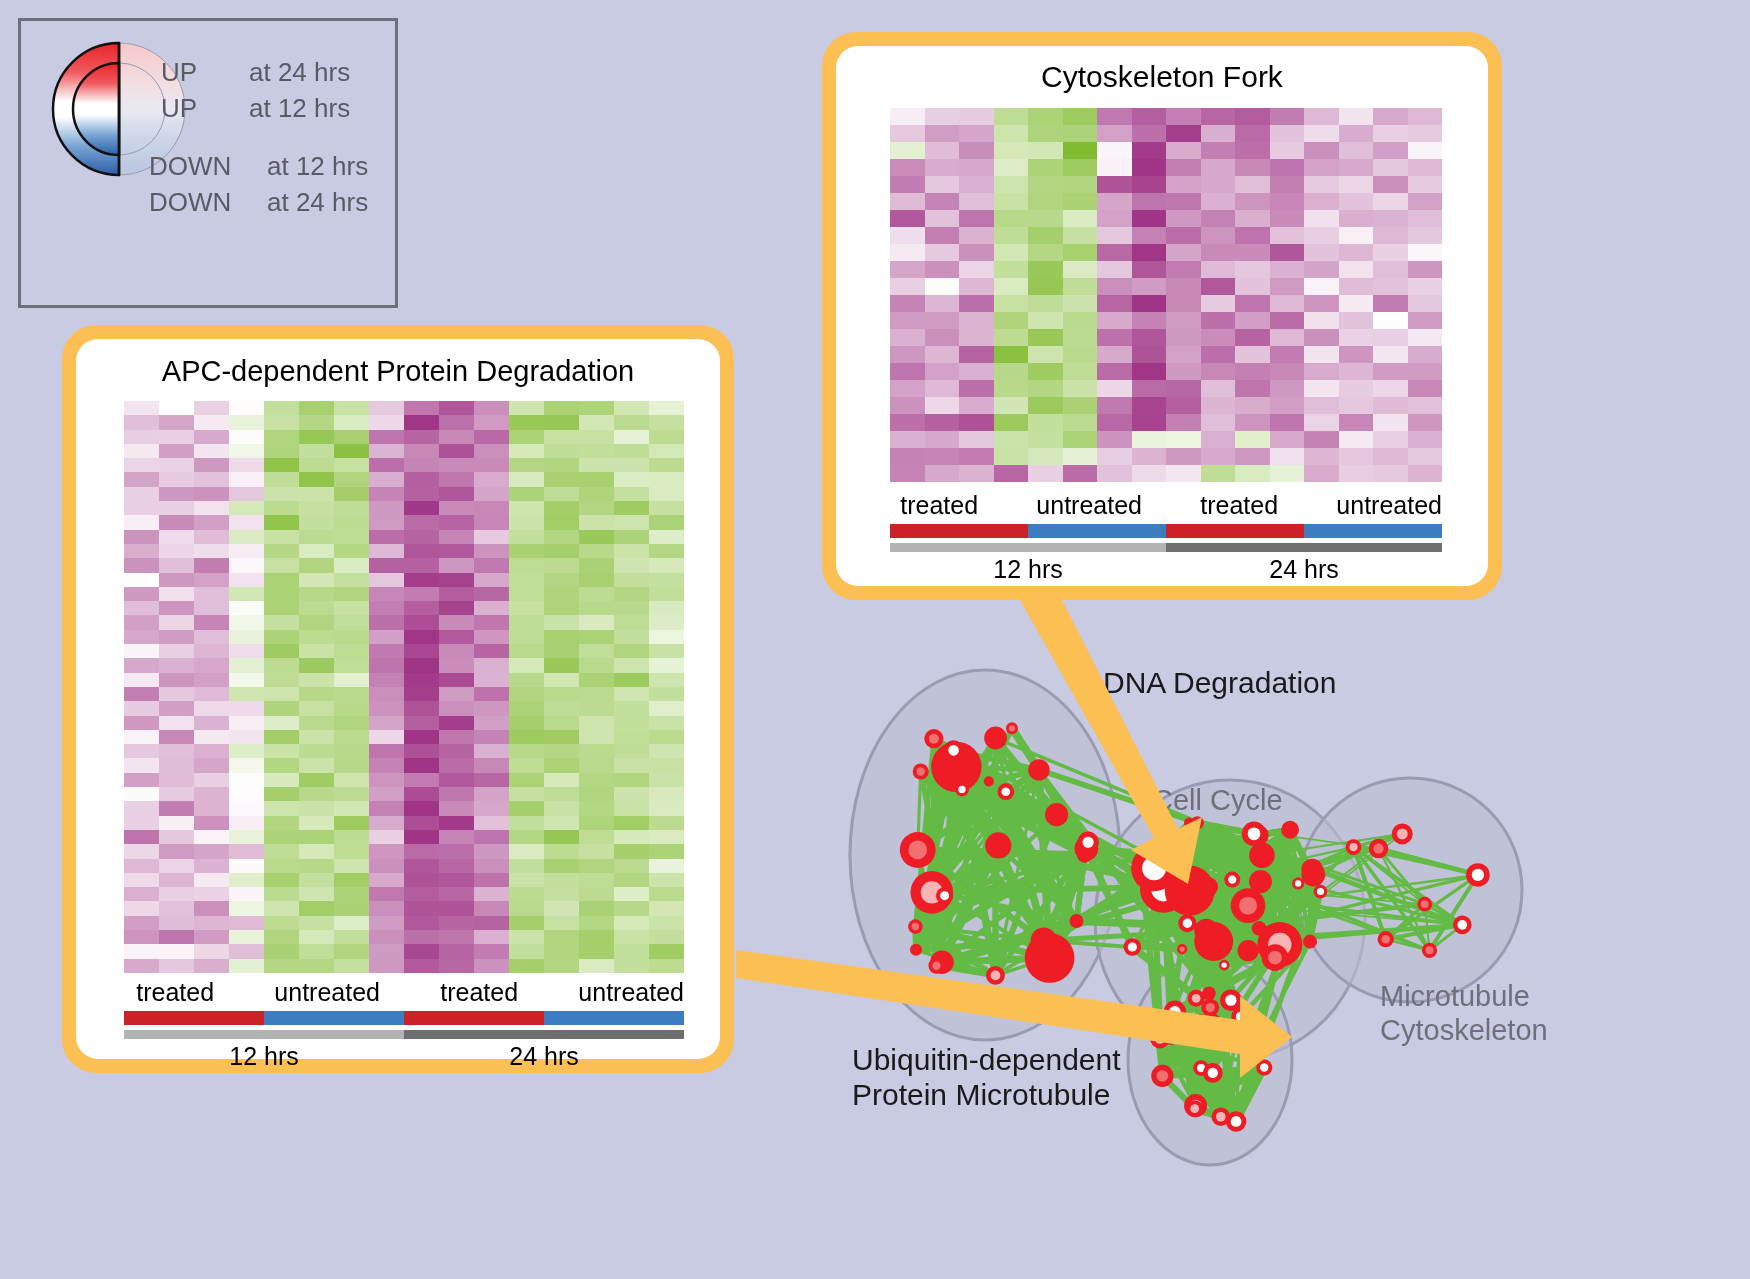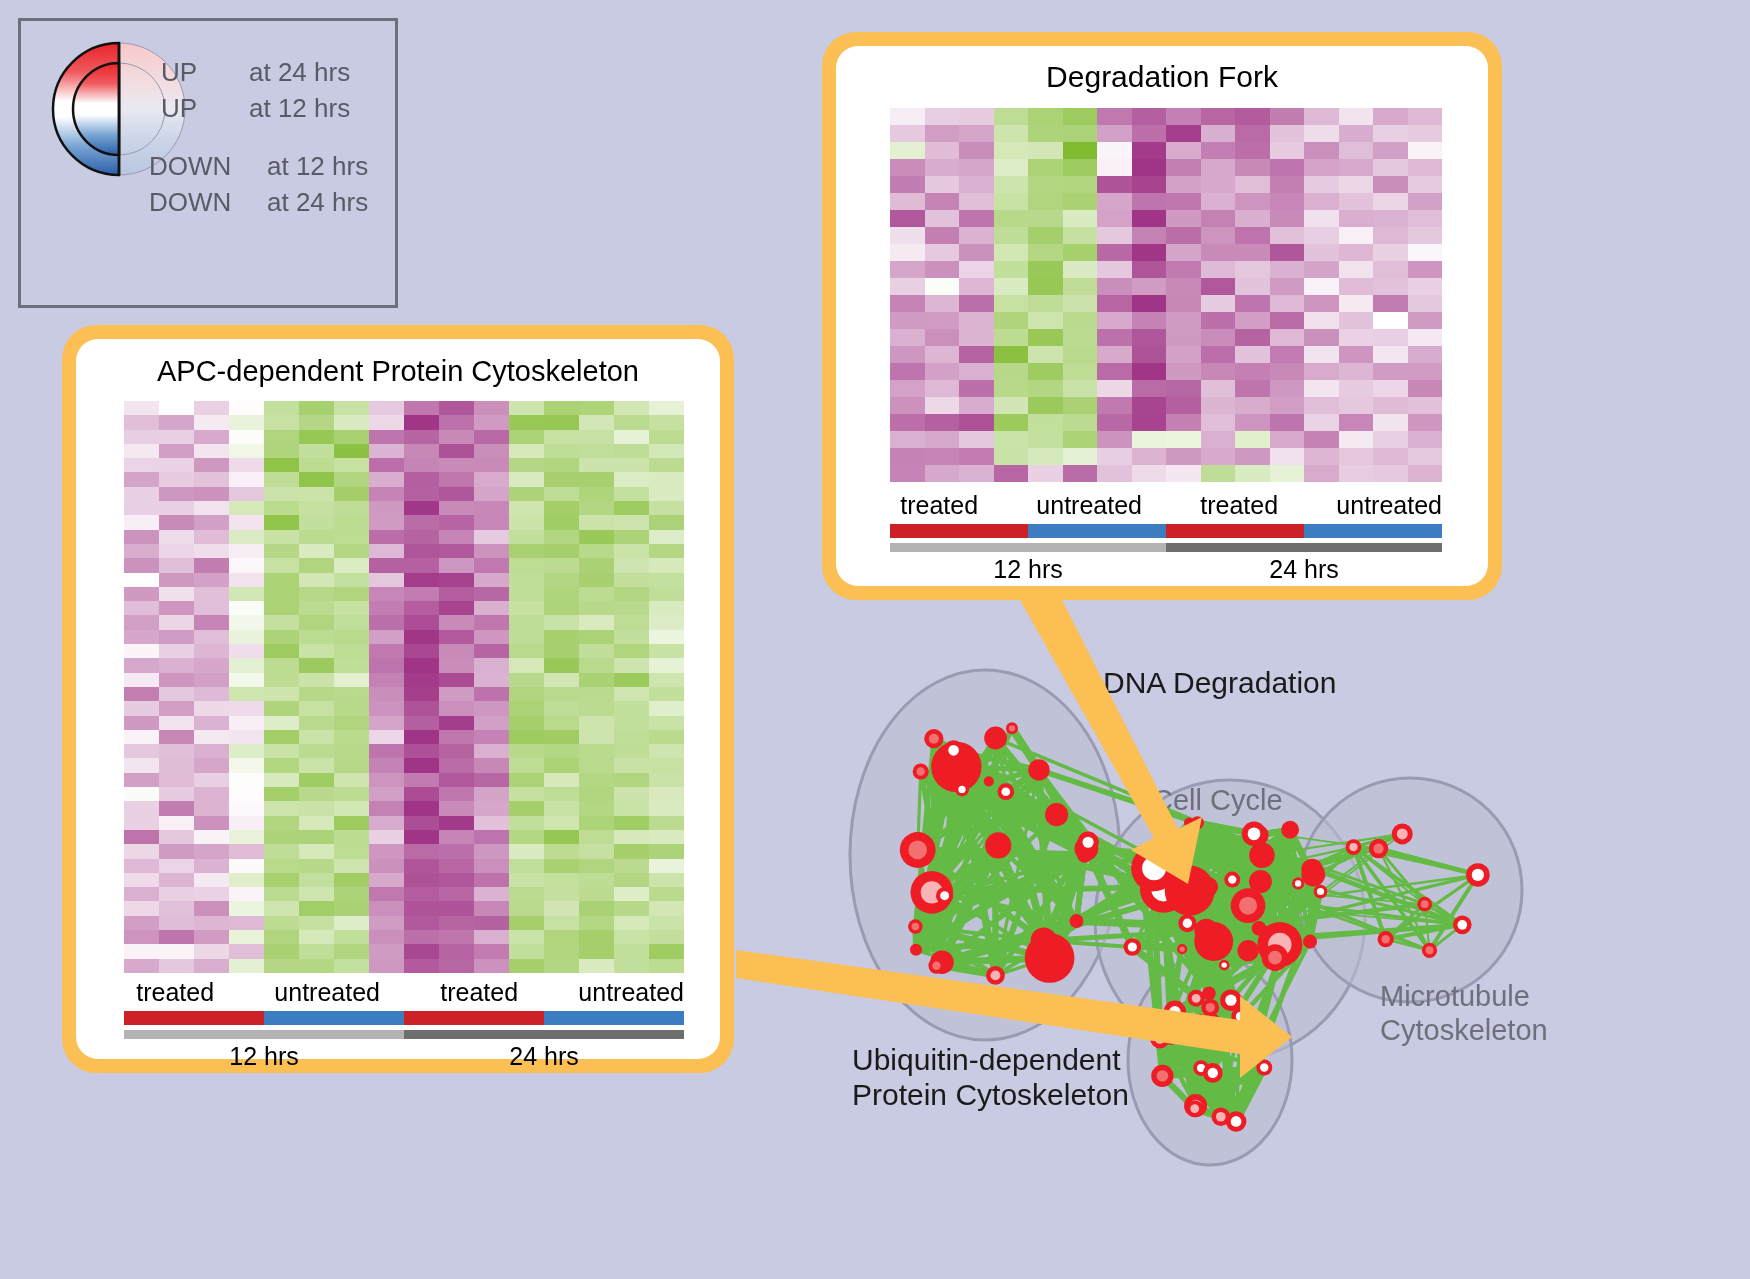--- a/index.html
+++ b/index.html
@@ -119,21 +119,21 @@
     <span class="key-word" style="left:128px;top:166px;">DOWN</span>
     <span class="key-row" style="left:246px;top:166px;">at 24 hrs</span>
 
     <div id="key-footer">
     </div>
   </div>
 
 
   <div class="ypanel" id="panel-rf">
     <div class="inner">
-      <div class="panel-title">Degradation Fork</div>
+      <div class="panel-title">Cytoskeleton Fork</div>
       <div class="hm-wrap" style="left:54px;right:46px;top:62px;">
         <div class="heatmap" id="hm-rf" style="grid-template-columns: repeat(16, 1fr);">
             <div style="height: 17px; background: rgb(247, 238, 245);"></div>
             <div style="height: 17px; background: rgb(232, 206, 226);"></div>
             <div style="height: 17px; background: rgb(231, 203, 224);"></div>
             <div style="height: 17px; background: rgb(190, 220, 149);"></div>
             <div style="height: 17px; background: rgb(171, 210, 117);"></div>
             <div style="height: 17px; background: rgb(157, 203, 95);"></div>
             <div style="height: 17px; background: rgb(192, 121, 175);"></div>
             <div style="height: 17px; background: rgb(180, 96, 160);"></div>
@@ -503,21 +503,21 @@
               <span>12 hrs</span>
               <span>24 hrs</span>
             </div>
         </div>
       </div>
     </div>
   </div>
 
   <div class="ypanel" id="panel-apc">
     <div class="inner">
-      <div class="panel-title">APC-dependent Protein Cytoskeleton</div>
+      <div class="panel-title">APC-dependent Protein Degradation</div>
       <div class="hm-wrap" style="left:48px;right:36px;top:62px;">
         <div class="heatmap" id="hm-apc" style="grid-template-columns: repeat(16, 1fr);">
             <div style="height: 14.3px; background: rgb(243, 229, 239);"></div>
             <div style="height: 14.3px; background: rgb(254, 254, 254);"></div>
             <div style="height: 14.3px; background: rgb(233, 208, 227);"></div>
             <div style="height: 14.3px; background: rgb(254, 252, 253);"></div>
             <div style="height: 14.3px; background: rgb(195, 223, 157);"></div>
             <div style="height: 14.3px; background: rgb(167, 208, 110);"></div>
             <div style="height: 14.3px; background: rgb(200, 226, 165);"></div>
             <div style="height: 14.3px; background: rgb(230, 201, 223);"></div>
@@ -1917,20 +1917,20 @@
         <circle cx="401.06471424644695" cy="435.0742607009785" r="9.855405929896705" fill="#ee1c25"></circle>
         <circle cx="401.06471424644695" cy="435.0742607009785" r="5.124811083546287" fill="#f27070"></circle>
       </g>
   </svg>
 
   <div class="net-label" id="lbl-dna">DNA Degradation</div>
   <div class="net-label" id="lbl-cc">Cell Cycle</div>
   <div class="net-label" id="lbl-mt">Microtubule
 Cytoskeleton</div>
   <div class="net-label" id="lbl-ub">Ubiquitin-dependent
-Protein Cytoskeleton</div>
+Protein Microtubule</div>
 
   <svg class="arrows" viewBox="0 0 1750 1279">
     <polygon fill="#fbbf53" points="1020,600 1062,600 1178,829 1202,817 1188,884 1131,850 1154,838"></polygon>
     <polygon fill="#fbbf53" points="736,950 1240,1020 1240,996 1292,1037 1240,1078 1240,1054 736,978"></polygon>
   </svg>
 
 </div>
 
 </body></html>

